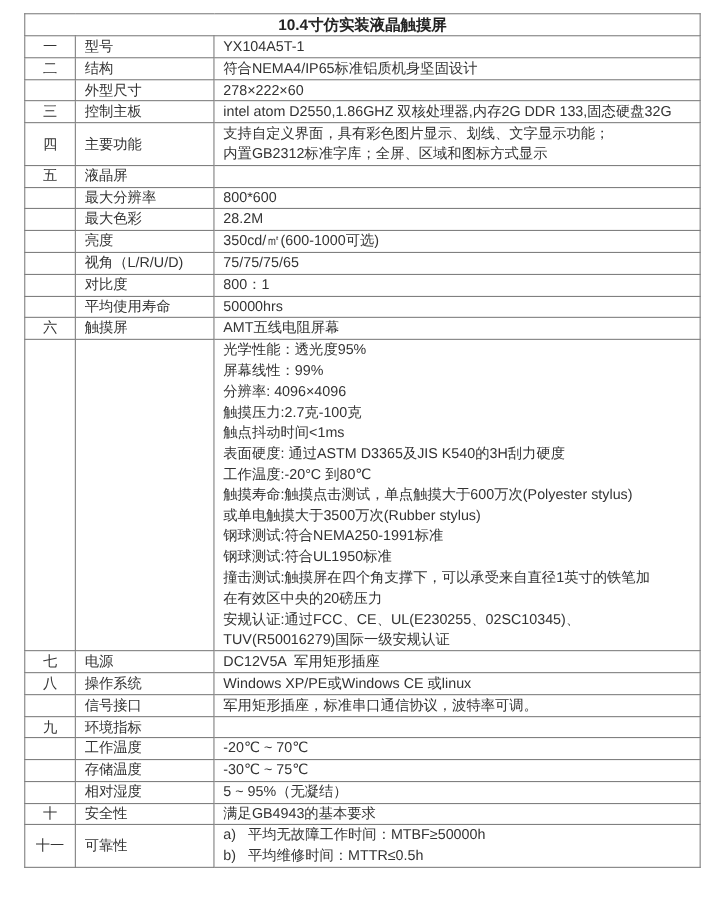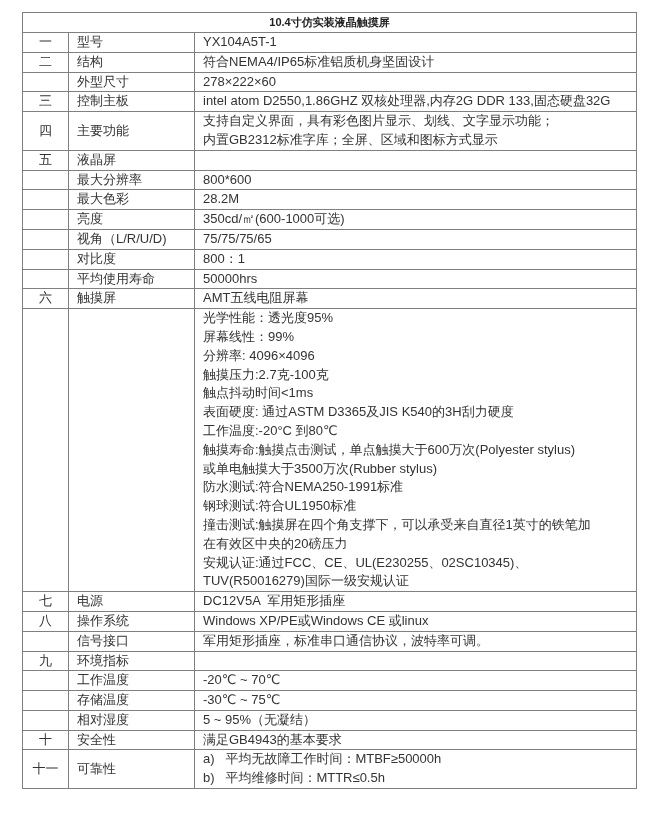--- a/index.html
+++ b/index.html
@@ -36,21 +36,21 @@
       text-align: center;
       padding: 0;
     }
     .spec-table td.label.center {
       text-align: center;
     }
     .spec-table td.title {
       text-align: center;
       font-weight: bold;
       color: #222222;
-      font-size: 11px;
+      font-size: 14px;
       line-height: 19px;
     }
     .line {
       display: block;
       white-space: pre;
     }
   </style>
 </head>
 <body>
 
@@ -139,21 +139,21 @@
       <td class="value">
         <span class="line">光学性能：透光度95%</span>
         <span class="line">屏幕线性：99%</span>
         <span class="line">分辨率: 4096×4096</span>
         <span class="line">触摸压力:2.7克-100克</span>
         <span class="line">触点抖动时间&lt;1ms</span>
         <span class="line">表面硬度: 通过ASTM D3365及JIS K540的3H刮力硬度</span>
         <span class="line">工作温度:-20°C 到80℃</span>
         <span class="line">触摸寿命:触摸点击测试，单点触摸大于600万次(Polyester stylus)</span>
         <span class="line">或单电触摸大于3500万次(Rubber stylus)</span>
-        <span class="line">防水测试:符合NEMA250-1991标准</span>
+        <span class="line">钢球测试:符合NEMA250-1991标准</span>
         <span class="line">钢球测试:符合UL1950标准</span>
         <span class="line">撞击测试:触摸屏在四个角支撑下，可以承受来自直径1英寸的铁笔加</span>
         <span class="line">在有效区中央的20磅压力</span>
         <span class="line">安规认证:通过FCC、CE、UL(E230255、02SC10345)、</span>
         <span class="line">TUV(R50016279)国际一级安规认证</span>
       </td>
     </tr>
     <tr>
       <td class="num">七</td>
       <td class="label">电源</td>

